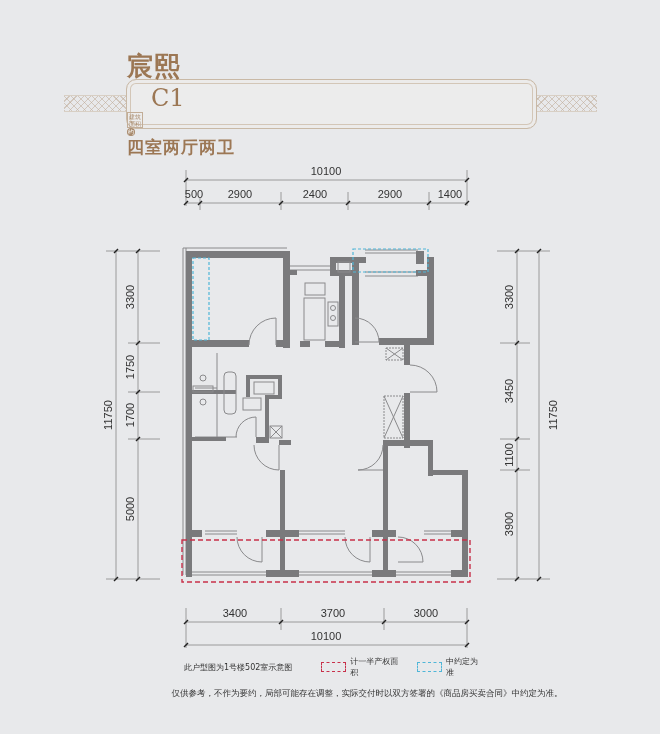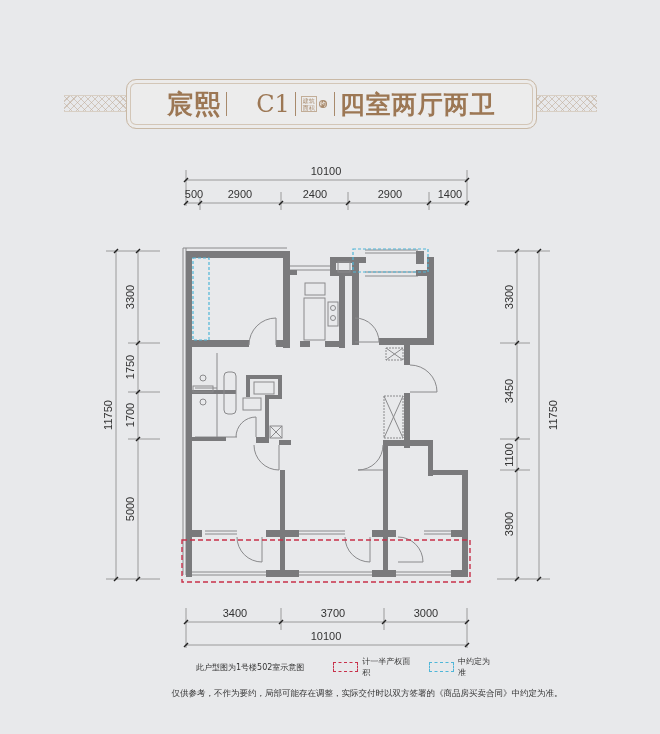--- a/index.html
+++ b/index.html
@@ -28,42 +28,43 @@
     .banner-frame {
       position: absolute;
       left: 126px; top: 79px; width: 409px; height: 48px;
       border: 1.5px solid #c9b9a6;
       border-radius: 10px;
       box-shadow: inset 0 0 0 3px #ecebea, inset 0 0 0 4px #d3c6b7;
       background: #ececec;
     }
     .banner-row {
       position: absolute; left: 0; right: 0; top: 0; bottom: 0;
-      display: flex; align-items: center; justify-content: center;
+      display: flex; align-items: flex-start; justify-content: center;
       color: #9c7754;
       font-family: "DejaVu Serif", "Liberation Serif", serif;
+      flex-direction: column;
     }
     .b-name { font-size: 26px; font-weight: bold; letter-spacing: 1px; }
     .b-sep { width: 1px; height: 24px; background: #a88a6c; margin: 0 5px; }
     .b-code { font-size: 24px; margin-left: 24px; }
     .b-small {
       display: inline-flex; flex-direction: column; font-size: 6px; line-height: 7px;
       border: 1px solid #c2ad97; padding: 0 1px; margin-right: 2px; color: #a88a6c;
       font-family: "DejaVu Sans", sans-serif;
     }
     .b-about { font-size: 6px; margin-right: 2px; font-family: "DejaVu Sans", sans-serif;
       background:#a88a6c; color:#fff; border-radius:50%; width:8px; height:8px; line-height:8px; text-align:center; }
     .b-area { font-size: 28px; }
     .b-sup { font-size: 14px; vertical-align: 12px; }
-    .b-rooms { font-size: 25px; font-weight: bold; letter-spacing: 1px; }
+    .b-rooms { font-size: 17px; font-weight: bold; letter-spacing: 1px; }
 
     svg.plan { position: absolute; left: 0; top: 0; }
     .dim-text { font-size: 11px; fill: #333; font-family: "Liberation Sans", sans-serif; }
     .legend {
-      position: absolute; top: 656px; left: 196px; width: 300px;
+      position: absolute; top: 656px; left: 184px; width: 300px;
       font-size: 8px; color: #333; display: flex; align-items: center;
       font-family: "DejaVu Sans", sans-serif;
     }
     .legend .note { width: 145px; }
     .legend .swatch { width: 24px; height: 8px; margin-right: 4px; }
     .legend .red { border: 1px dashed #c8304a; }
     .legend .blue { border: 1px dashed #4fb6d8; margin-left: 14px; }
     .disclaimer {
       position: absolute; top: 688px; left: 0; width: 660px; text-align: center;
       font-size: 8.5px; color: #333; font-family: "DejaVu Sans", sans-serif; padding-left: 37px;

